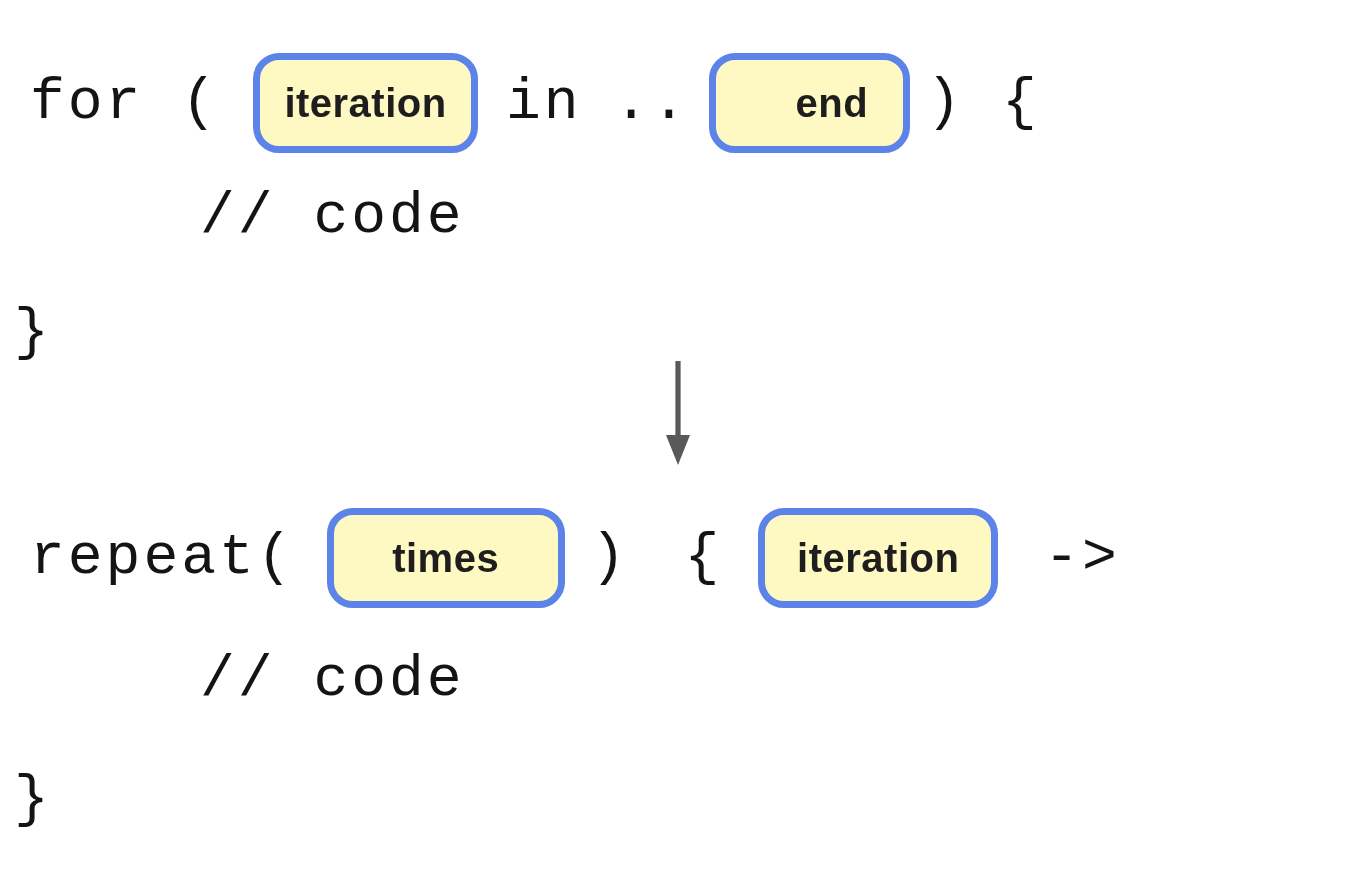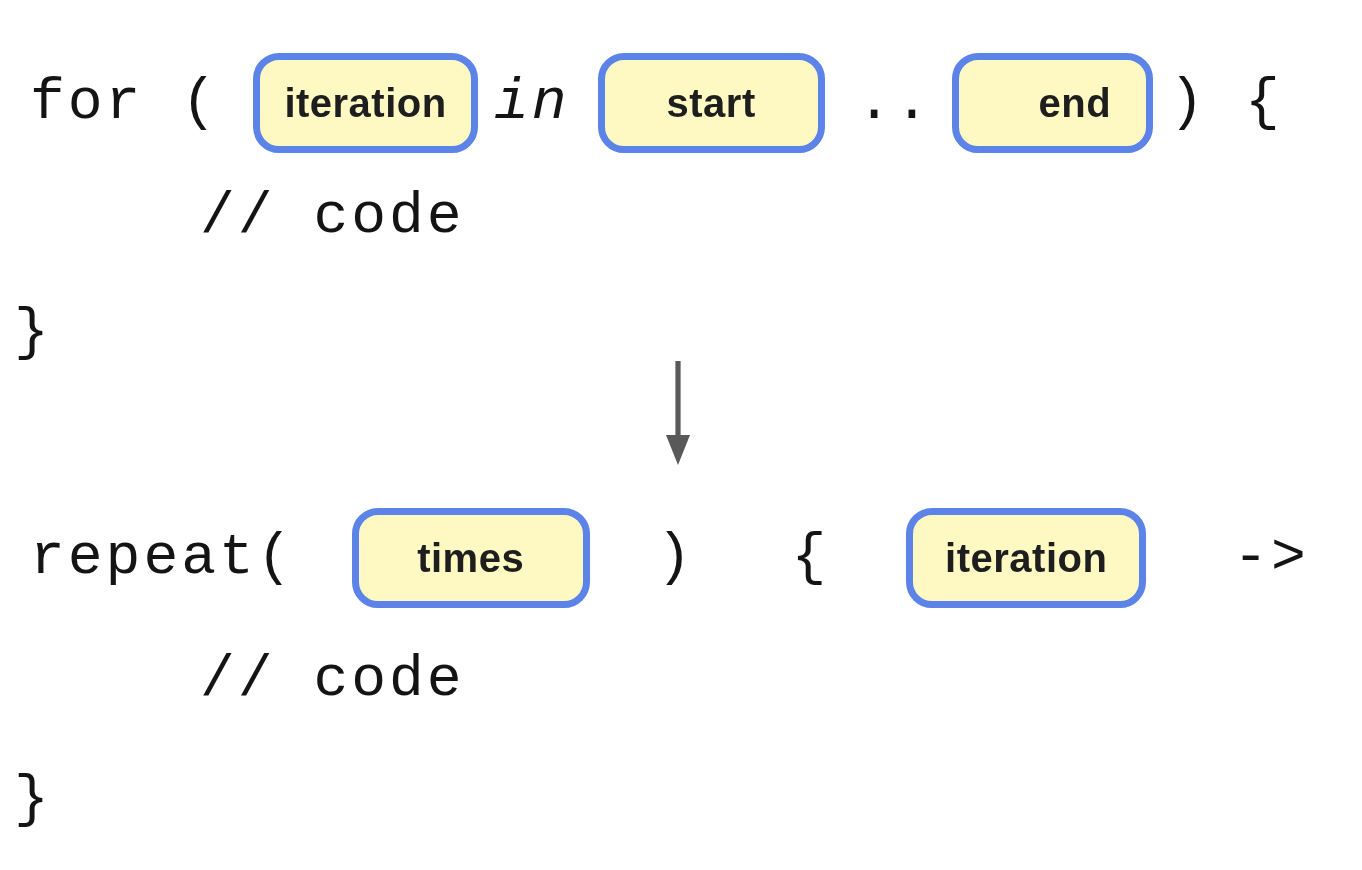--- a/index.html
+++ b/index.html
@@ -52,52 +52,49 @@
   .arrow-wrap{
     position:absolute;
     left:663px;
     top:361px;
     width:30px;
     height:105px;
   }
   
   #row-for{left:30px;top:52px;height:102px;}
   #slot-iteration-1{width:225px;margin-left:34px;}
-  #tok-in{margin-left:16px;font-style:italic;}
+  #tok-in{margin-left:28px;}
   #slot-start{width:227px;margin-left:28px;}
   #tok-range{margin-left:32px;}
   #slot-end{width:201px;margin-left:20px;padding-left:44px;}
   #tok-close-for{margin-left:16px;}
   
   #comment-1{left:200px;top:182px;height:70px;}
   #brace-1{left:14px;top:298px;height:70px;}
   
-  #row-repeat{left:30px;top:508px;height:100px;gap:41px;}
-  #slot-times{width:238px;margin-left:16px;}
+  #row-repeat{left:30px;top:508px;height:100px;}
+  #slot-times{width:238px;margin-left:32px;}
   #tok-close-paren{margin-left:26px;}
   #tok-open-brace{margin-left:56px;}
   #slot-iteration-2{width:240px;margin-left:36px;}
   #tok-lambda{margin-left:46px;}
   #comment-2{left:200px;top:645px;height:70px;}
   #brace-2{left:14px;top:765px;height:70px;}
 </style>
 </head>
 <body>
 
 <div class="canvas">
 
   <div class="code-line" id="row-for">
     <span class="mono">for (</span>
     <span class="slot" id="slot-iteration-1">
       <span class="slot-label">iteration</span>
     </span>
     <span class="mono" id="tok-in">in</span>
-    <span class="slot" id="slot-start">
-      <span class="slot-label">start</span>
-    </span>
     <span class="mono" id="tok-range">..</span>
     <span class="slot" id="slot-end">
       <span class="slot-label">end</span>
     </span>
     <span class="mono" id="tok-close-for">) {</span>
   </div>
 
   <div class="code-line" id="comment-1">
     <span class="mono">// code</span>
   </div>

